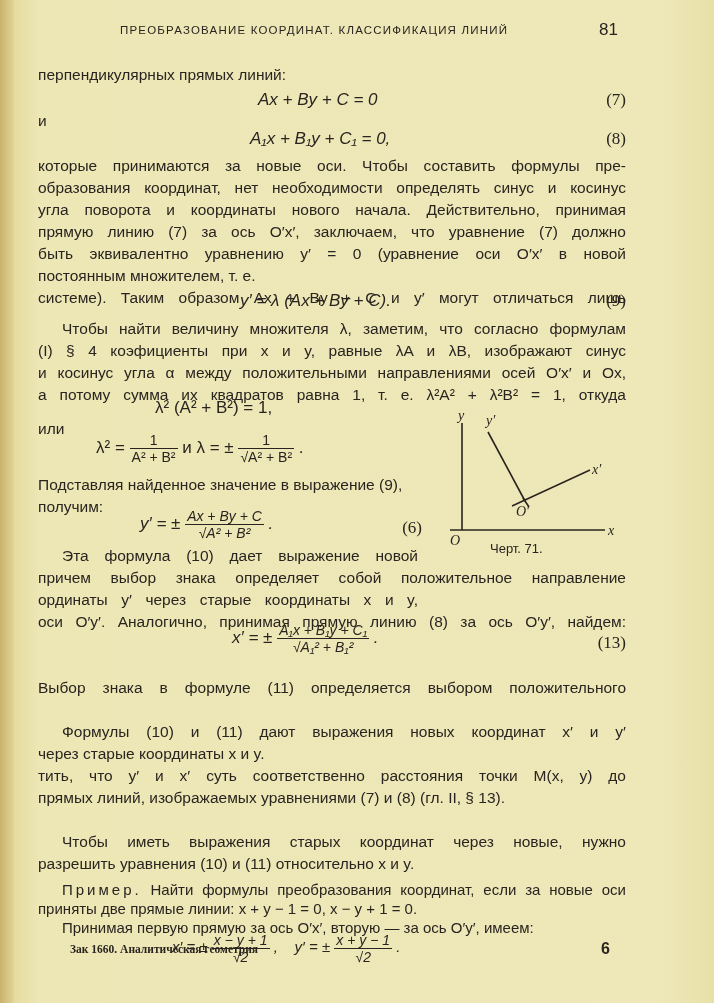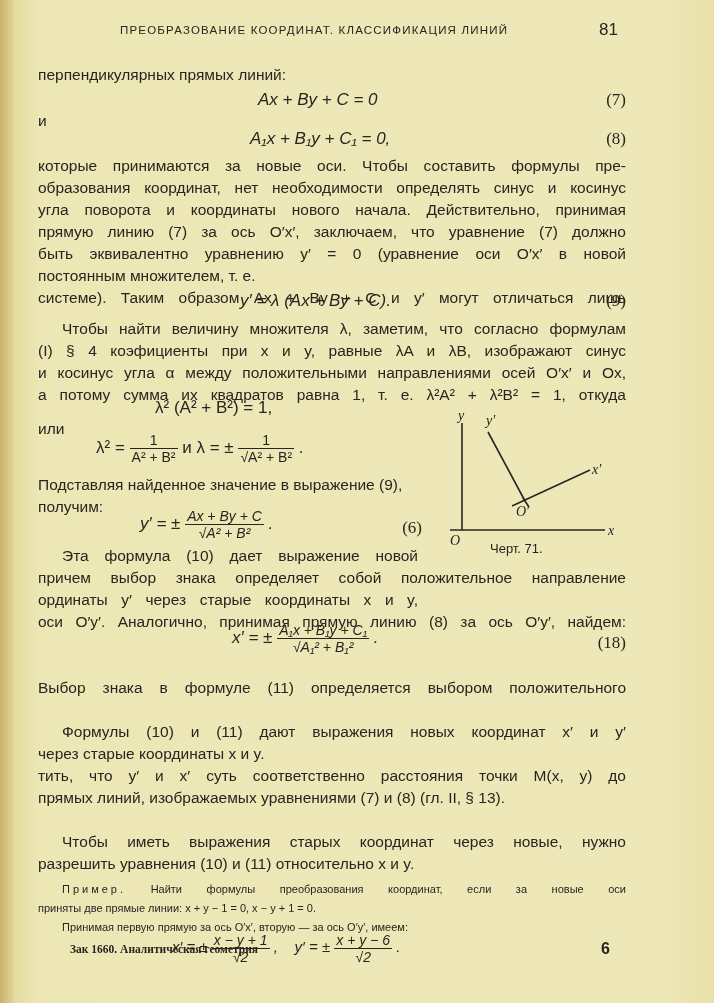--- a/index.html
+++ b/index.html
@@ -16,21 +16,21 @@
   .header .pn { position: absolute; right: 8px; top: -4px; font-size: 17px; letter-spacing: 0; }
   .txt { position: absolute; left: 38px; width: 588px; font-family: "Liberation Sans Narrow", "Liberation Sans", sans-serif; font-size: 15.5px; line-height: 22px; transform-origin: left top; }
   .line { white-space: nowrap; display: block; text-align: justify; text-align-last: justify; }
   .line.last { text-align-last: left; }
   .ind { text-indent: 24px; }
   .eq { position: absolute; font-family: Liberation Sans, sans-serif; font-size: 17px; font-style: italic; white-space: nowrap; }
   .eqn { position: absolute; right: 88px; font-family: "Liberation Serif", serif; font-size: 17px; }
   .frac { display: inline-block; vertical-align: middle; text-align: center; font-size: 14px; }
   .frac .n { display: block; border-bottom: 1px solid #2a2420; padding: 0 2px; }
   .frac .d { display: block; padding: 0 2px; }
-  .small { font-size: 11px; line-height: 19px; }
+  .small { font-size: 15px; line-height: 19px; }
   .sp { letter-spacing: 3px; }
   .fig { position: absolute; left: 430px; top: 405px; width: 200px; height: 165px; }
   .cap { position: absolute; left: 490px; top: 541px; font-family: "Liberation Sans", sans-serif; font-size: 13px; }
   .footer { position: absolute; top: 943px; left: 70px; width: 540px; font-family: "Liberation Serif", serif; font-size: 11.5px; font-weight: bold; }
   .footer .fpn { position: absolute; right: 0; top: -3px; font-family: "Liberation Sans", sans-serif; font-size: 16px; }
   .edge { position: absolute; left: 0; top: 0; width: 14px; height: 1003px; background: linear-gradient(90deg,#c9b36c,#e2d597); }
 </style>
 </head>
 <body>
 
@@ -119,21 +119,21 @@
     <span class="line">причем выбор знака определяет собой положительное направление</span>
     <span class="line" style="width:380px">ординаты y′ через старые координаты x и y,</span>
     <span class="line">оси O′y′. Аналогично, принимая прямую линию (8) за ось O′y′, найдем:</span>
   </div>
 
   <div class="eq" style="left:232px;top:622px">
     <span>x′ = ±</span>
     <span class="frac"><span class="n">A₁x + B₁y + C₁</span><span class="d">√A₁² + B₁²</span></span>
     <span>.</span>
   </div>
-  <div class="eqn" style="top:633px">(18)</div>
+  <div class="eqn" style="top:633px">(13)</div>
 
   <div class="txt" style="top:677px">
     <span class="line">Выбор знака в формуле (11) определяется выбором положительного</span>
   </div>
 
   <div class="txt" style="top:721px">
     <span class="line ind">Формулы (10) и (11) дают выражения новых координат x′ и y′</span>
     <span class="line last">через старые координаты x и y.</span>
   </div>
 
@@ -151,21 +151,21 @@
     <span class="line ind"><span class="sp">Пример.</span> <span>Найти формулы преобразования координат, если за новые оси</span></span>
     <span class="line last">приняты две прямые линии: x + y − 1 = 0, x − y + 1 = 0.</span>
     <span class="line ind last">Принимая первую прямую за ось O′x′, вторую — за ось O′y′, имеем:</span>
   </div>
 
   <div class="eq" style="left:172px;top:898px;margin-top:34px;font-size:15px">
     <span>x′ = ±</span>
     <span class="frac"><span class="n">x − y + 1</span><span class="d">√2</span></span>
     <span>,&nbsp;&nbsp;&nbsp;</span>
     <span>y′ = ±</span>
-    <span class="frac"><span class="n">x + y − 6</span><span class="d">√2</span></span>
+    <span class="frac"><span class="n">x + y − 1</span><span class="d">√2</span></span>
     <span>.</span>
   </div>
 
   <div class="footer">
     <span>Зак 1660. Аналитическая геометрия</span>
     <span class="fpn">6</span>
   </div>
 </div>
 
 </body></html>

